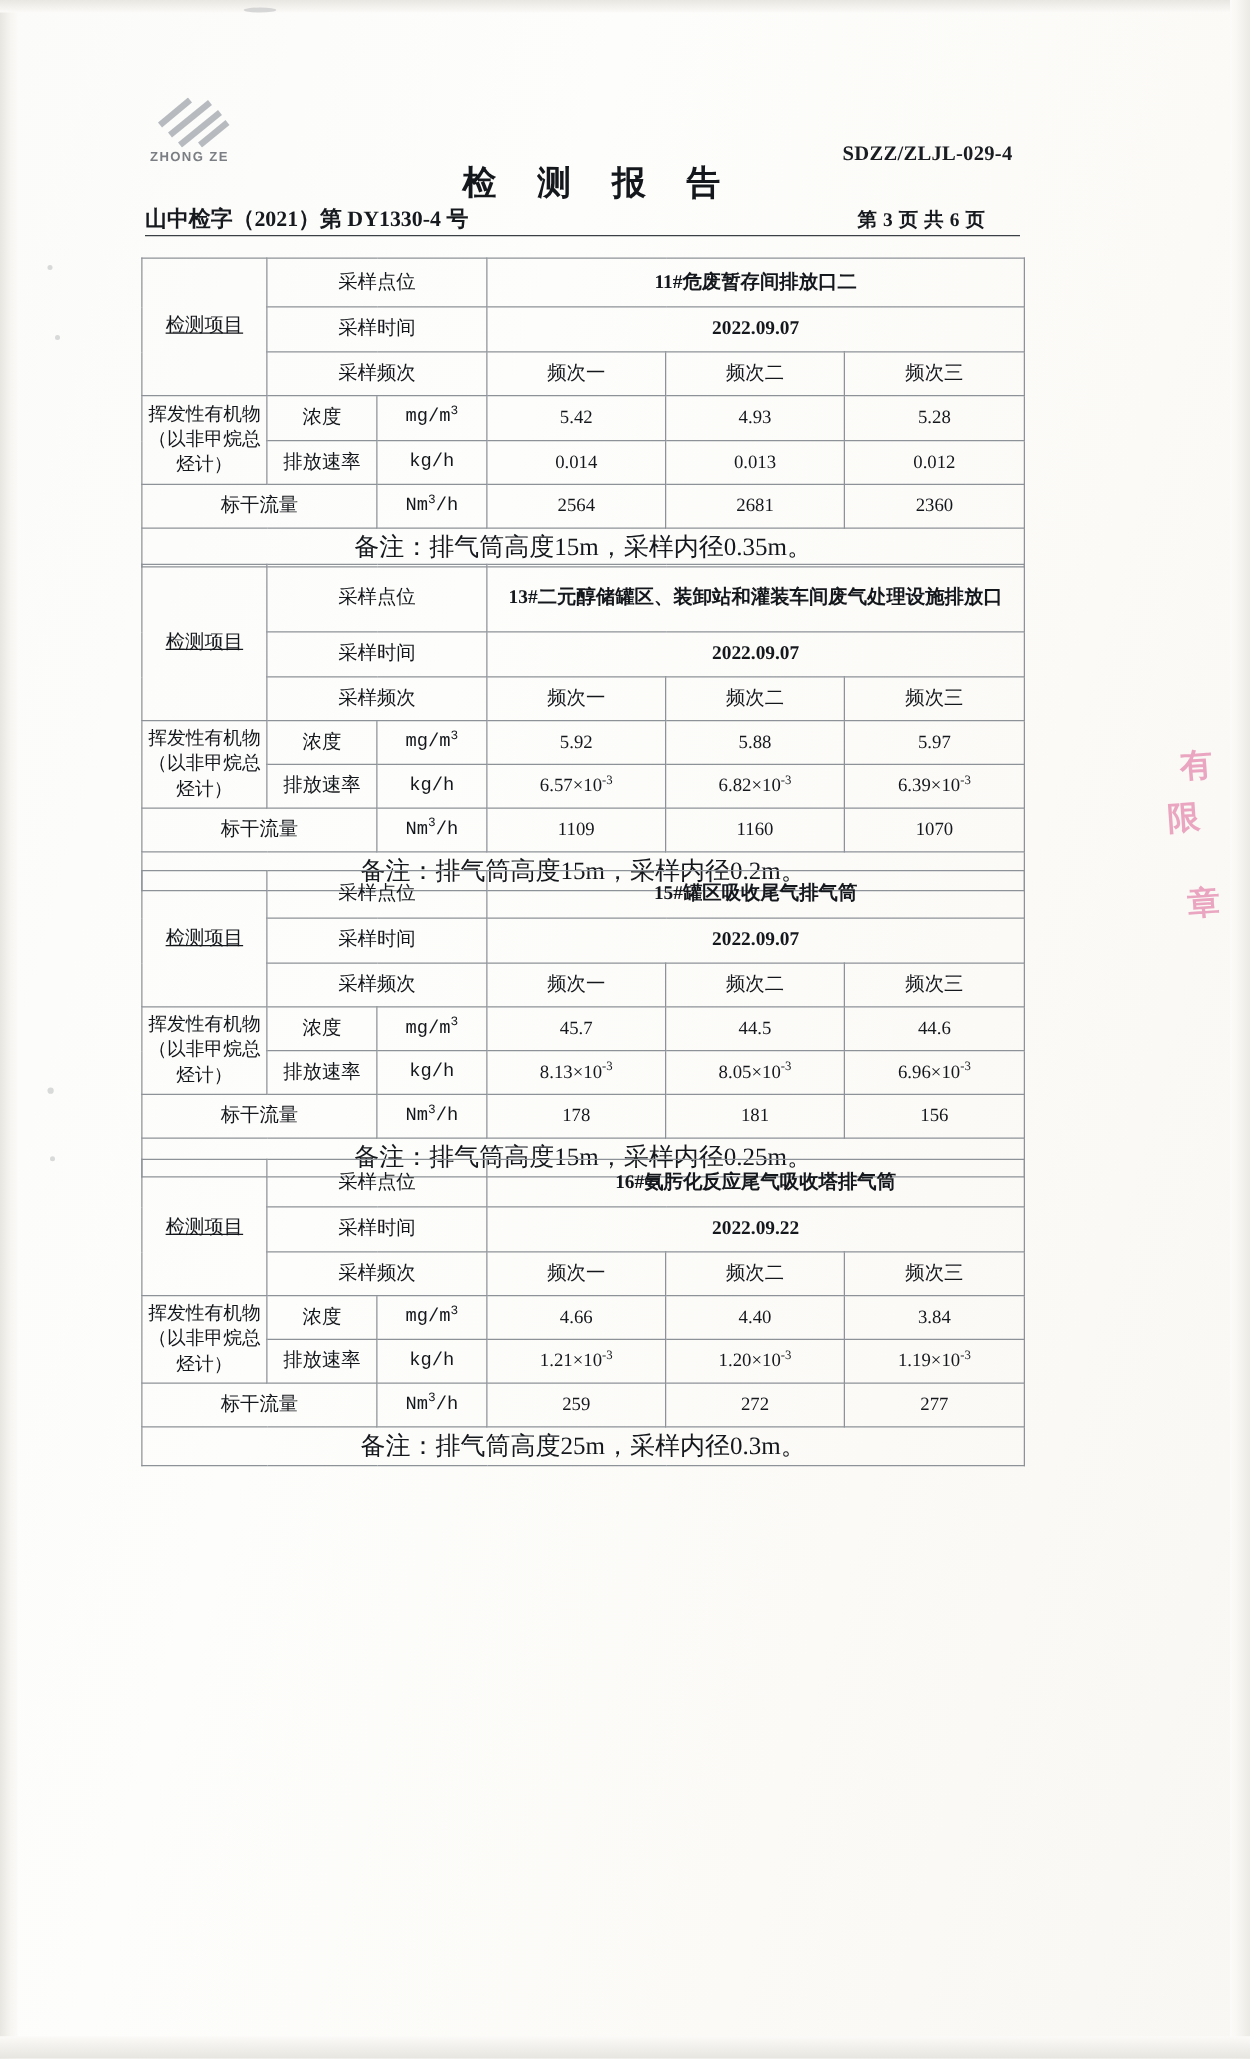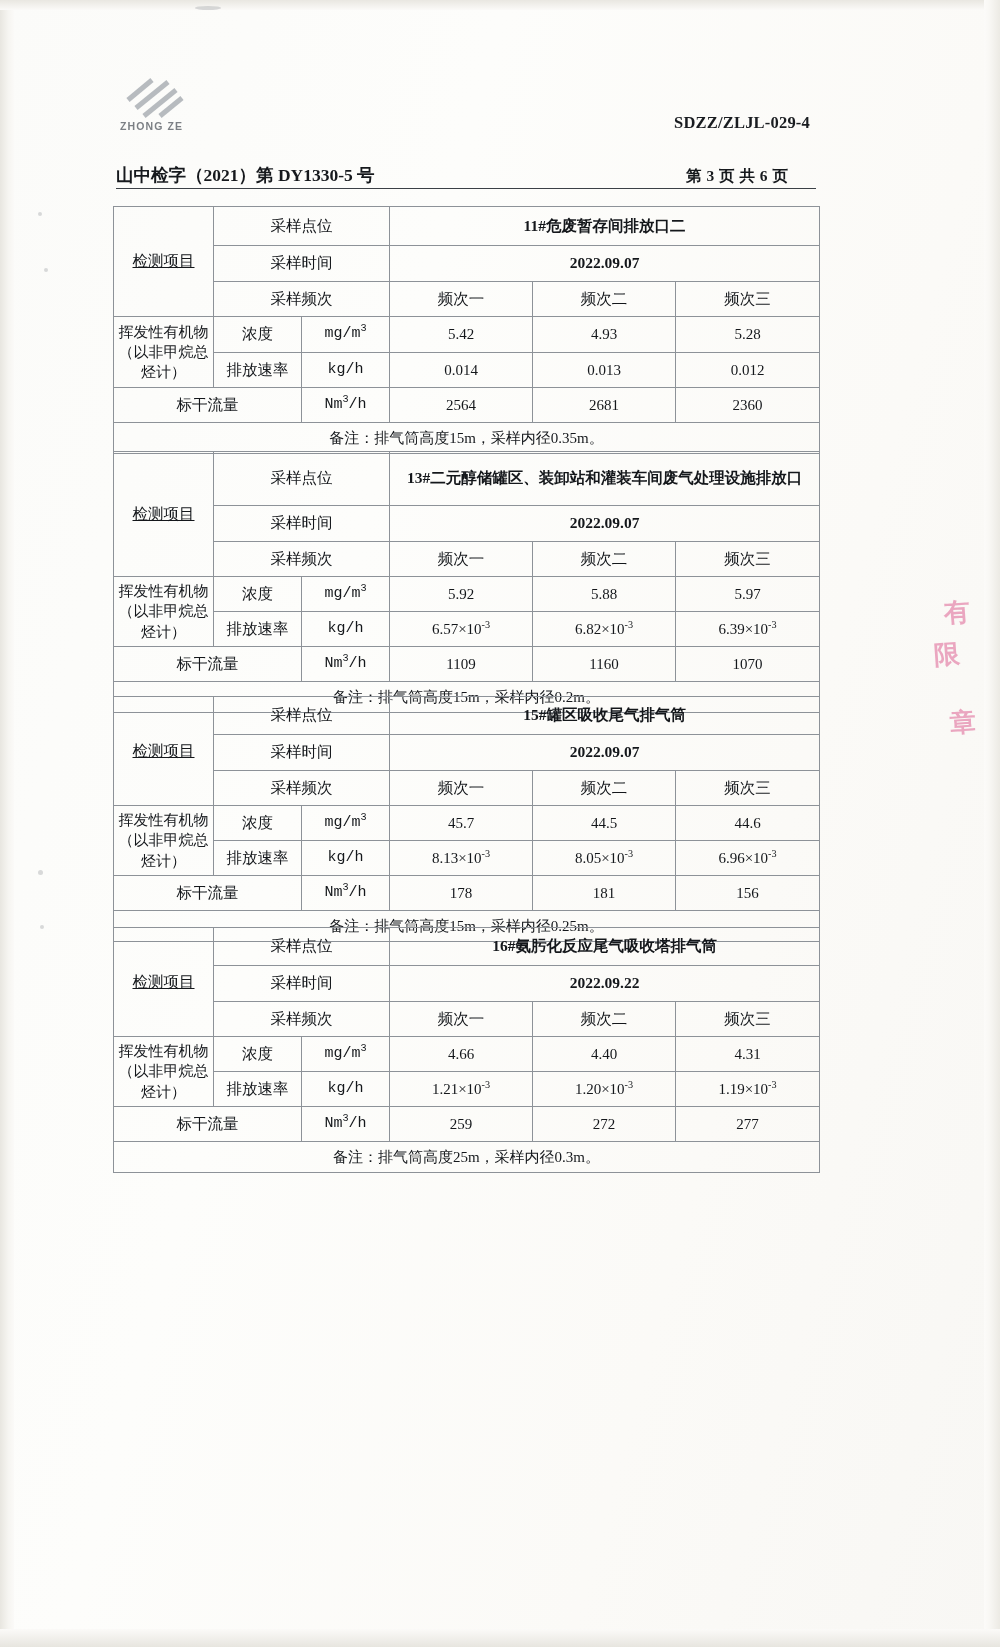--- a/index.html
+++ b/index.html
@@ -153,21 +153,21 @@
   .val-cell    { font-family: "Liberation Serif", serif; font-size: 15px; }
   .vocs-cell   {
     font-size: 15px;
     line-height: 1.5;
     padding: 2px 4px;
     text-align: center;
   }
   .remark-cell {
     text-align: left;
     padding: 6px 10px 6px 12px;
-    font-size: 15px;
+    font-size: 20px;
   }
   sup { font-size: 0.68em; vertical-align: super; line-height: 0; }
 
   
   .stamp {
     position: absolute;
     right: 0px;
     top: 585px;
     width: 70px;
     height: 210px;
@@ -208,21 +208,22 @@
           <line x1="14" y1="30" x2="46" y2="4"></line>
           <line x1="22" y1="38" x2="54" y2="12"></line>
           <line x1="38" y1="38" x2="60" y2="20"></line>
         </g>
       </svg>
     </div>
     <div class="logo-text">ZHONG ZE</div>
   </div>
 
   <div class="doc-code">SDZZ/ZLJL-029-4</div>
-  <div class="report-no">山中检字（2021）第 DY1330-5 号</div>
+  <div class="report-title">检 测 报 告</div>
+  <div class="report-no">山中检字（2021）第 DY1330-4 号</div>
   <div class="page-no">第 3 页  共 6 页</div>
   <div class="header-rule"></div>
 
   <div class="stamp">
     <div class="stamp-s" style="left:14px; top:10px;">有</div>
     <div class="stamp-s" style="left:4px; top:52px;">限</div>
     <div class="stamp-s" style="left:20px; top:120px;">章</div>
   </div>
 
   <div class="speck" style="left:38px; top:212px; width:4px; height:4px;"></div>
@@ -414,21 +415,21 @@
         <td class="freq-cell">频次一</td>
         <td class="freq-cell">频次二</td>
         <td class="freq-cell">频次三</td>
       </tr>
       <tr>
         <td rowspan="2" class="vocs-cell">挥发性有机物（以非甲烷总烃计）</td>
         <td class="head-cell" style="height:34px;">浓度</td>
         <td class="unit-cell">mg/m<sup>3</sup></td>
         <td class="val-cell">4.66</td>
         <td class="val-cell">4.40</td>
-        <td class="val-cell">4.31</td>
+        <td class="val-cell">3.84</td>
       </tr>
       <tr>
         <td class="head-cell" style="height:34px;">排放速率</td>
         <td class="unit-cell">kg/h</td>
         <td class="val-cell sci">1.21×10<sup>-3</sup></td>
         <td class="val-cell sci">1.20×10<sup>-3</sup></td>
         <td class="val-cell sci">1.19×10<sup>-3</sup></td>
       </tr>
       <tr>
         <td colspan="2" class="head-cell" style="height:34px;">标干流量</td>

